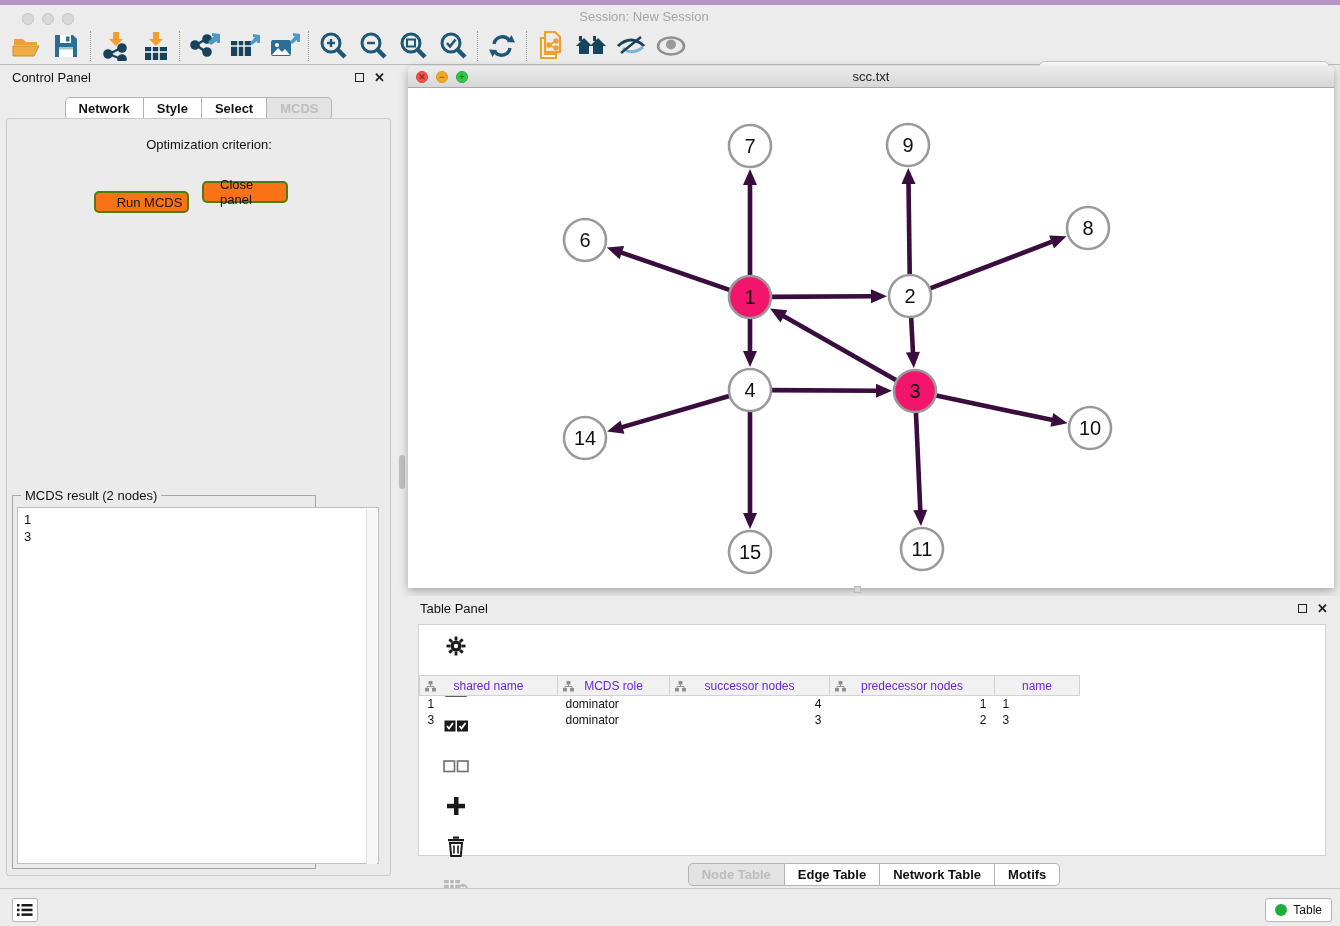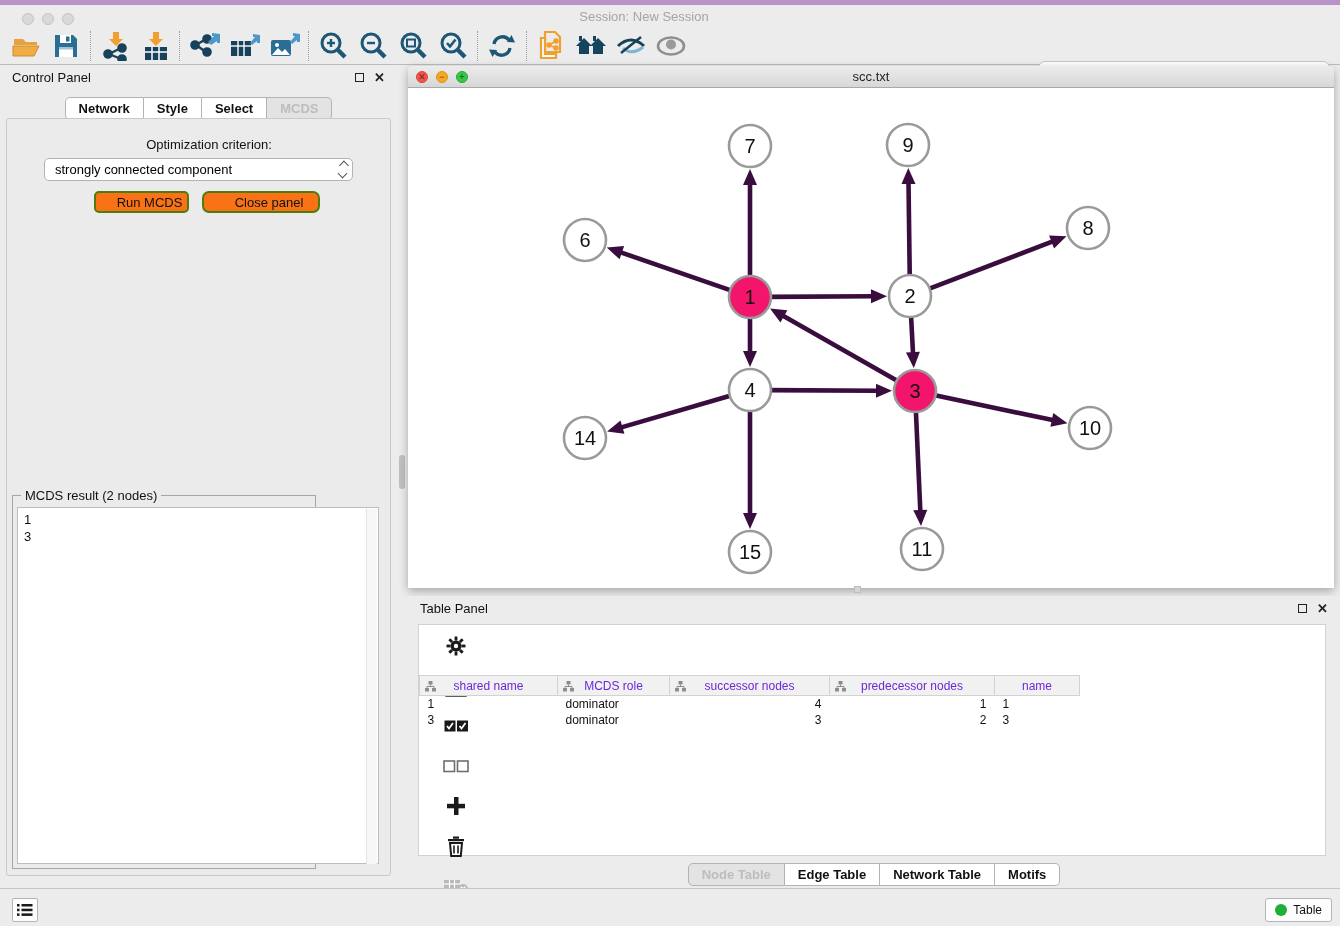--- a/index.html
+++ b/index.html
@@ -42,21 +42,21 @@
   #opt-label { left:0; top:72px; width:397px; text-align:center; font-size:13px; color:#111;padding-left:21px; }
   #criterion { left:44px; top:93px; width:309px; height:23px; background:#fff; border:1px solid #b3b3b3;
     border-radius:5px; display:flex; align-items:center; font-size:13px; padding-left:10px; cursor:default; }
   #criterion .stepper { margin-left:auto; margin-right:6px; display:flex; flex-direction:column; gap:1px; }
   .chev { width:7px; height:7px; border:1.6px solid #555; border-top:none; border-right:none; }
   .chev.up { transform:rotate(135deg) translate(-1px,-1px); }
   .chev.dn { transform:rotate(-45deg); }
   .btn { position:absolute; height:22px; background:#f97316; border:2px solid #4d7c0f; border-radius:5px;
     font-size:13px; color:#111; display:flex; align-items:center; justify-content:center; cursor:default;padding-left:16px; }
   #run-btn { left:94px; top:126px; width:95px; }
-  #close-btn { left:202px; top:126px; width:118px;border-radius:7px; }
+  #close-btn { left:202px; top:116px; width:86px; }
   
   #result-box { left:12px; top:430px; width:304px; height:374px; border:1px solid #a6a6a6; }
   #result-legend { position:absolute; left:8px; top:-8px; background:#ebebeb; padding:0 4px; font-size:13px; color:#111; }
   #result-inner { position:absolute; left:4px; top:11px; width:362px; height:357px; background:#fff;
     border:1px solid #bdbdbd; font-size:13px; color:#111; padding:3px 6px; white-space:pre-line; line-height:17px; }
   #result-scroll { position:absolute; right:1px; top:1px; width:11px; height:355px; background:#f7f7f7; border-left:1px solid #e3e3e3; }
 
   
   #v-scroll { left:398px; top:90px; width:8px; height:498px; }
   #v-scroll .thumb { position:absolute; left:1px; top:365px; width:6px; height:34px; background:#c0c0c0; border-radius:3px; }
@@ -279,27 +279,20 @@
   <div id="cp-tabs-row">
       <div class="seg-group" id="cp-tabs">
         <span class="seg">Network</span>
         <span class="seg">Style</span>
         <span class="seg">Select</span>
         <span class="seg disabled">MCDS</span>
       </div>
     </div>
   <div id="cp-inset" class="abs"></div>
   <div id="opt-label" class="abs">Optimization criterion:</div>
-  <div id="criterion" class="abs">
-    <span>strongly connected component</span>
-    <span class="stepper">
-        <span class="chev up"></span>
-        <span class="chev dn"></span>
-      </span>
-  </div>
   <div id="run-btn" class="btn">Run MCDS</div>
   <div id="close-btn" class="btn">Close panel</div>
   <div id="result-box" class="abs">
     <span id="result-legend">MCDS result (2 nodes)</span>
     <div id="result-inner"><span id="result-text">1
 3</span>
       <div id="result-scroll"></div>
     </div>
   </div>
 </div>

